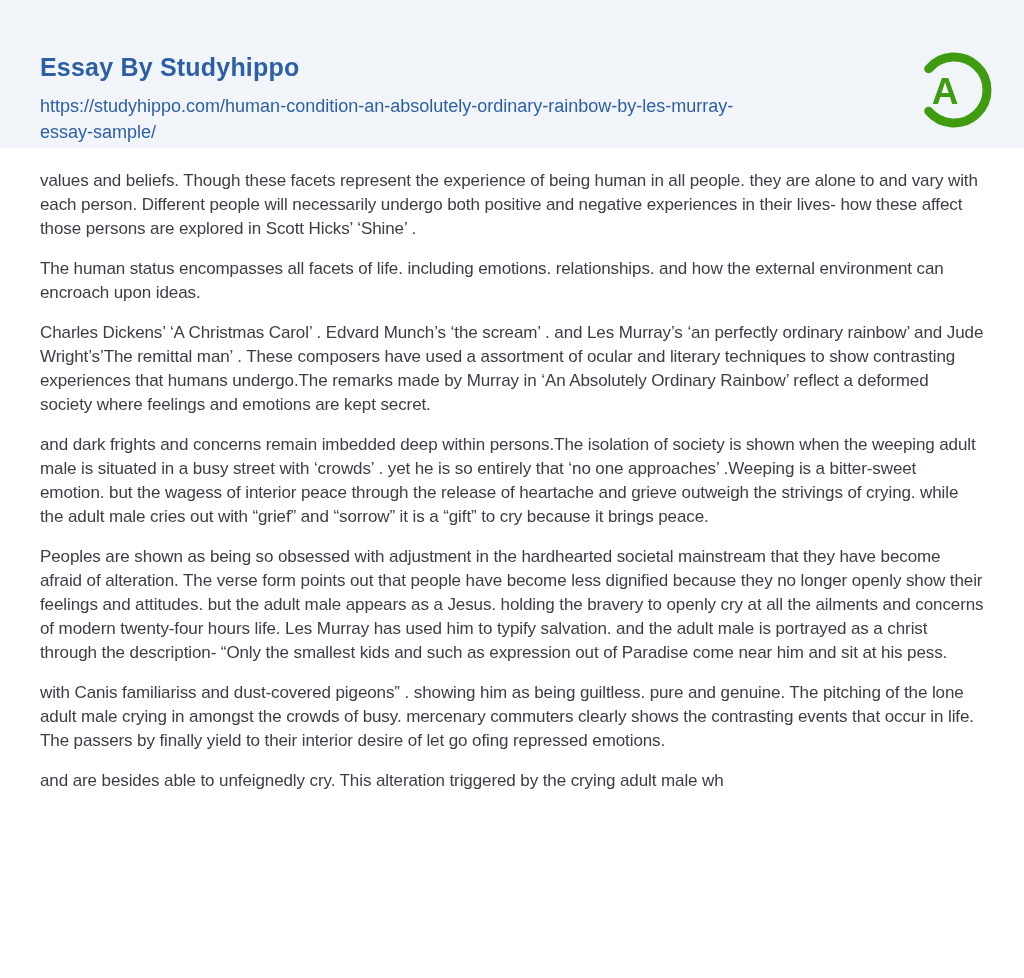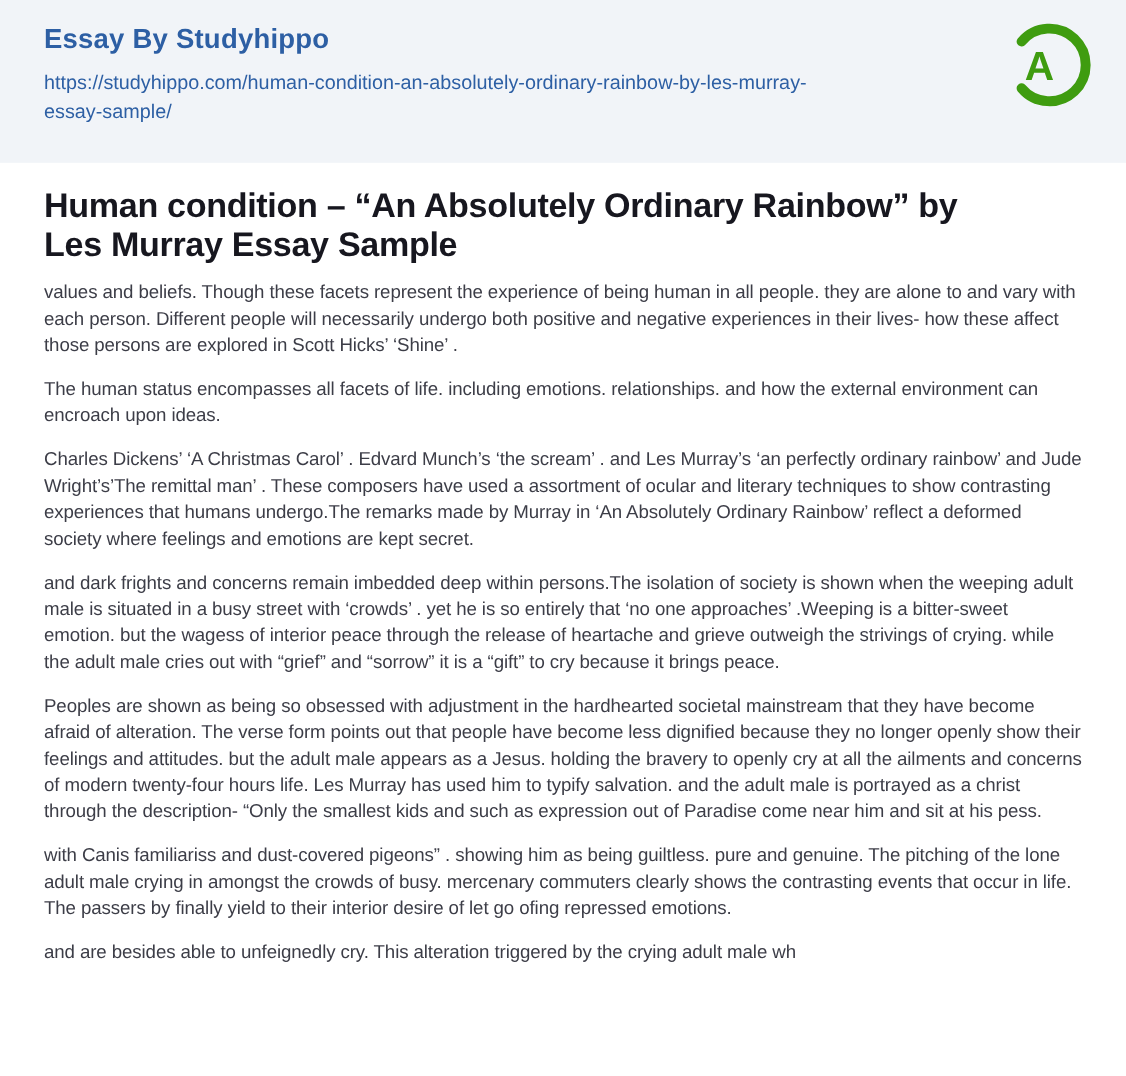--- a/index.html
+++ b/index.html
@@ -15,21 +15,21 @@
   }
 
   
   .header {
     width: 100%;
     height: 148px;
     background: #f1f4f8;
     display: flex;
     justify-content: space-between;
     align-items: flex-start;
-    padding: 21px 30px 0 40px;
+    padding: 52px 30px 0 40px;
   }
   .header-left {
     max-width: 780px;
   }
   .brand-title {
     color: #2d5fa4;
     font-size: 25px;
     font-weight: 700;
     letter-spacing: 0.2px;
     line-height: 30px;
@@ -85,21 +85,20 @@
   </div>
   <div class="logo-box">
     <svg viewBox="0 0 80 80">
       <path d="M 14.7 18.8 A 33 33 0 1 1 14.7 61.2" fill="none" stroke="#3f9c10" stroke-width="9" stroke-linecap="round"></path>
       <text x="31" y="53.5" text-anchor="middle" font-family="Liberation Sans, sans-serif" font-size="37" font-weight="700" fill="#3f9c10">A</text>
     </svg>
   </div>
 </header>
 
 <main class="article">
-  <h1>Human condition – “An Absolutely Ordinary Rainbow” by Les Murray Essay Sample</h1>
 
   <p>values and beliefs. Though these facets represent the experience of being human in all people. they are alone to and vary with each person. Different people will necessarily undergo both positive and negative experiences in their lives- how these affect those persons are explored in Scott Hicks’ ‘Shine’ .</p>
   <p>The human status encompasses all facets of life. including emotions. relationships. and how the external environment can encroach upon ideas.</p>
   <p>Charles Dickens’ ‘A Christmas Carol’ . Edvard Munch’s ‘the scream’ . and Les Murray’s ‘an perfectly ordinary rainbow’ and Jude Wright’s’The remittal man’ . These composers have used a assortment of ocular and literary techniques to show contrasting experiences that humans undergo.The remarks made by Murray in ‘An Absolutely Ordinary Rainbow’ reflect a deformed society where feelings and emotions are kept secret.</p>
   <p>and dark frights and concerns remain imbedded deep within persons.The isolation of society is shown when the weeping adult male is situated in a busy street with ‘crowds’ . yet he is so entirely that ‘no one approaches’ .Weeping is a bitter-sweet emotion. but the wagess of interior peace through the release of heartache and grieve outweigh the strivings of crying. while the adult male cries out with “grief” and “sorrow” it is a “gift” to cry because it brings peace.</p>
   <p>Peoples are shown as being so obsessed with adjustment in the hardhearted societal mainstream that they have become afraid of alteration. The verse form points out that people have become less dignified because they no longer openly show their feelings and attitudes. but the adult male appears as a Jesus. holding the bravery to openly cry at all the ailments and concerns of modern twenty-four hours life. Les Murray has used him to typify salvation. and the adult male is portrayed as a christ through the description- “Only the smallest kids and such as expression out of Paradise come near him and sit at his pess.</p>
   <p>with Canis familiariss and dust-covered pigeons” . showing him as being guiltless. pure and genuine. The pitching of the lone adult male crying in amongst the crowds of busy. mercenary commuters clearly shows the contrasting events that occur in life. The passers by finally yield to their interior desire of let go ofing repressed emotions.</p>
   <p>and are besides able to unfeignedly cry. This alteration triggered by the crying adult male wh</p>
 </main>
 

